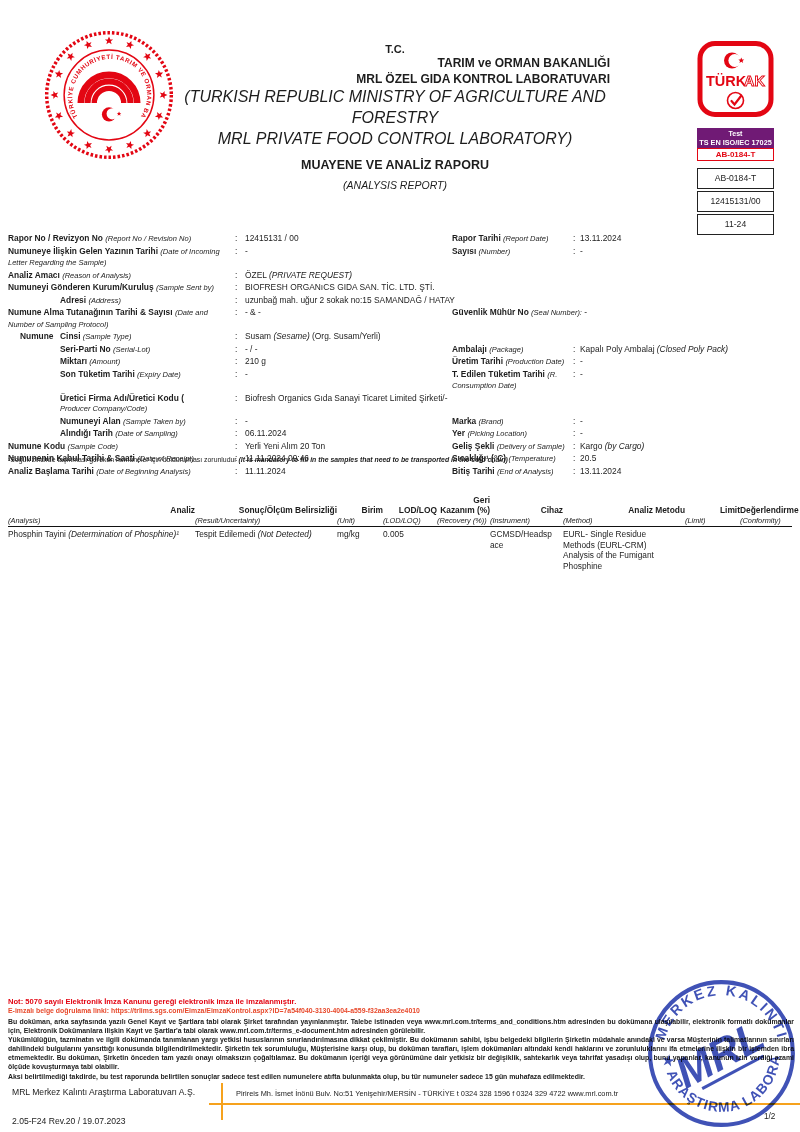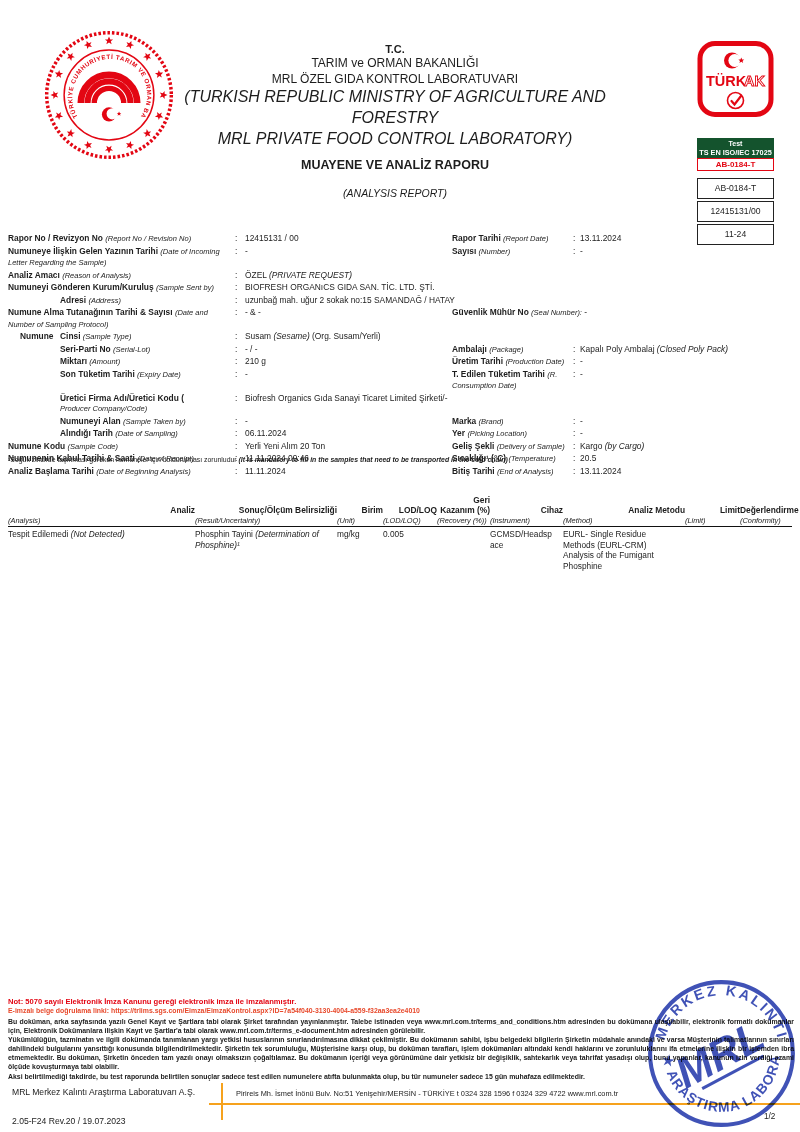--- a/index.html
+++ b/index.html
@@ -3,28 +3,28 @@
 <meta charset="utf-8">
 <style>
   html,body{margin:0;padding:0;background:#fff;}
   .page{position:relative;width:800px;height:1132px;background:#fff;overflow:hidden;
         font-family:"Liberation Sans",sans-serif;color:#1d1d1d;}
 
   
   .emblem{position:absolute;left:42px;top:28px;width:134px;height:134px;}
   .hdr-titles{position:absolute;left:180px;top:42px;width:430px;text-align:center;line-height:1.3;}
   .t-tc{font-size:11px;font-weight:bold;}
-  .t-b{font-size:12px;font-weight:normal;}
+  .t-b{font-size:12px;font-weight:bold;text-align:right;}
   .t-i{font-size:16px;font-style:italic;}
   .t-rep{font-size:12.5px;font-weight:bold;margin-top:7px;}
-  .t-repi{font-size:10.5px;font-style:italic;margin-top:14px;}
+  .t-repi{font-size:10.5px;font-style:italic;margin-top:6px;}
 
   .accr{position:absolute;left:697px;top:40px;width:77px;}
   .turkak-svg{display:block;width:77px;height:79px;}
-  .testbox{background:#14532d;color:#fff;text-align:center;font-weight:bold;margin-top:19px;padding:2px 0 1px;}
+  .testbox{background:#701a75;color:#fff;text-align:center;font-weight:bold;margin-top:9px;padding:2px 0 1px;}
   .testbox .l1{font-size:7px;line-height:8px;}
   .testbox .l2{font-size:7.3px;line-height:9px;}
   .abbox{border:1.5px solid #e30613;color:#e30613;text-align:center;font-weight:bold;font-size:8px;
          padding:1px 0;background:#fff;}
   .refstack{margin-top:7px;}
   .refbox{border:1.5px solid #222;text-align:center;font-size:8.6px;height:19px;line-height:19px;
           margin-bottom:2px;background:#fff;}
 
   
   .meta{position:absolute;left:8px;top:233px;width:784px;}
@@ -311,22 +311,22 @@
           <div class="ttr">Limit</div>
           <div class="ten">(Limit)</div>
         </div>
         <div class="th">
           <div class="ttr">Değerlendirme</div>
           <div class="ten">(Conformity)</div>
         </div>
       </div>
     <div class="tbody">
         <div class="tdr">
+          <div class="td"><span>Phosphin Tayini </span><span class="it">(Determination of Phosphine)¹</span></div>
           <div class="td"><span>Tespit Edilemedi  </span><span class="it">(Not Detected)</span></div>
-          <div class="td"><span>Phosphin Tayini </span><span class="it">(Determination of Phosphine)¹</span></div>
           <div class="td"><span>mg/kg</span></div>
           <div class="td"><span>0.005</span></div>
           <div class="td"></div>
           <div class="td"><span>GCMSD/Headspace</span></div>
           <div class="td"><span>EURL- Single Residue Methods (EURL-CRM) Analysis of the Fumigant Phosphine</span></div>
           <div class="td"></div>
           <div class="td"></div>
         </div>
       </div>
   </div>

